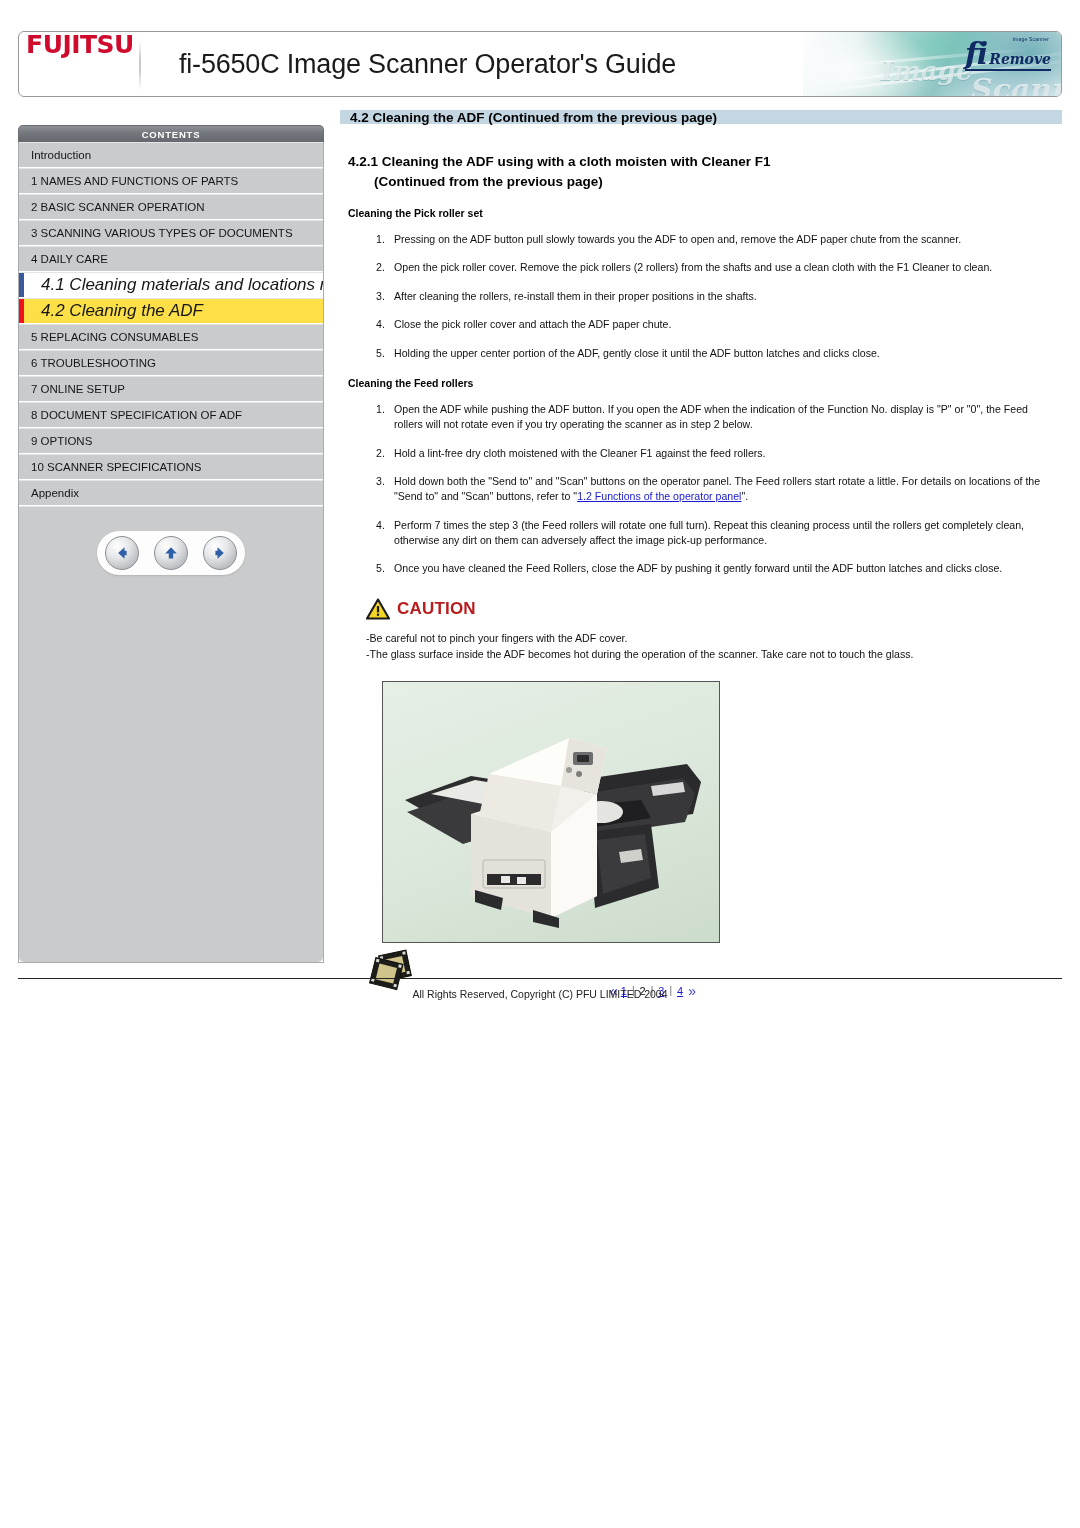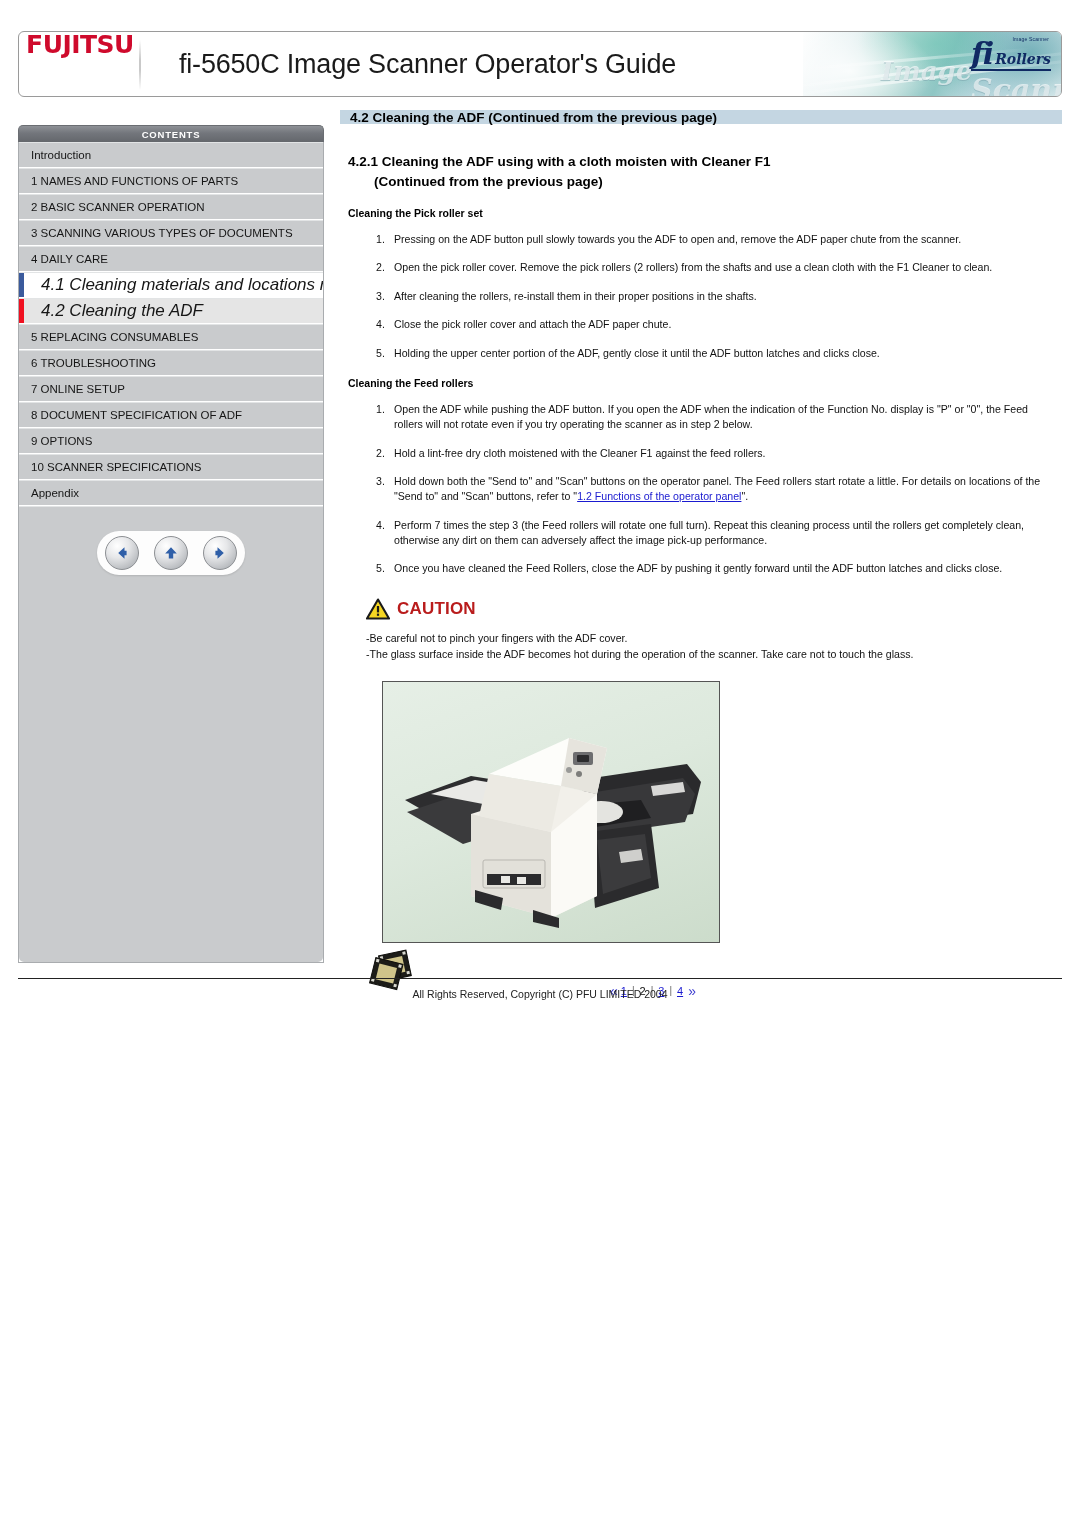--- a/index.html
+++ b/index.html
@@ -170,21 +170,21 @@
   }
   .toc-item.sub {
     padding-left: 22px;
     font-size: 17px;
     font-style: italic;
   }
   .toc-item.sub.selected-white {
     background: #ffffff;
   }
   .toc-item.sub.selected-pink {
-    background: #e5e5e5;
+    background: #fde047;
   }
   .toc-bar {
     position: absolute;
     left: 0; top: 0; bottom: 0;
     width: 5px;
   }
   .toc-bar.blue { background: #3a5a9c; }
   .toc-bar.red  { background: #f01020; }
   .toc-spacer {
     height: 456px;
@@ -370,21 +370,21 @@
   </div>
   <div class="header-title">fi-5650C Image Scanner Operator's Guide</div>
   <div class="fi-banner">
     <div class="fi-streak" style="left:-20px; top:40px; width:300px; transform:rotate(-7deg);"></div>
     <div class="fi-streak" style="left:-20px; top:48px; width:300px; transform:rotate(-7deg);"></div>
     <div class="fi-streak" style="left:-10px; top:30px; width:240px; transform:rotate(-5deg); opacity:.6;"></div>
     <div class="fi-word w1">Image</div>
     <div class="fi-word w2">Scanner</div>
     <div class="fi-mark">
       <div>
-        <span class="fi-f">fi</span><span class="fi-series">Rollers</span>
+        <span class="fi-f">fi</span><span class="fi-series">Remove</span>
         <span class="fi-sub">Image Scanner</span>
       </div>
       <div class="fi-underline"></div>
     </div>
   </div>
 </div>
 
 <div class="sidebar">
   <div class="contents-head">CONTENTS</div>
   <div class="toc-list">

